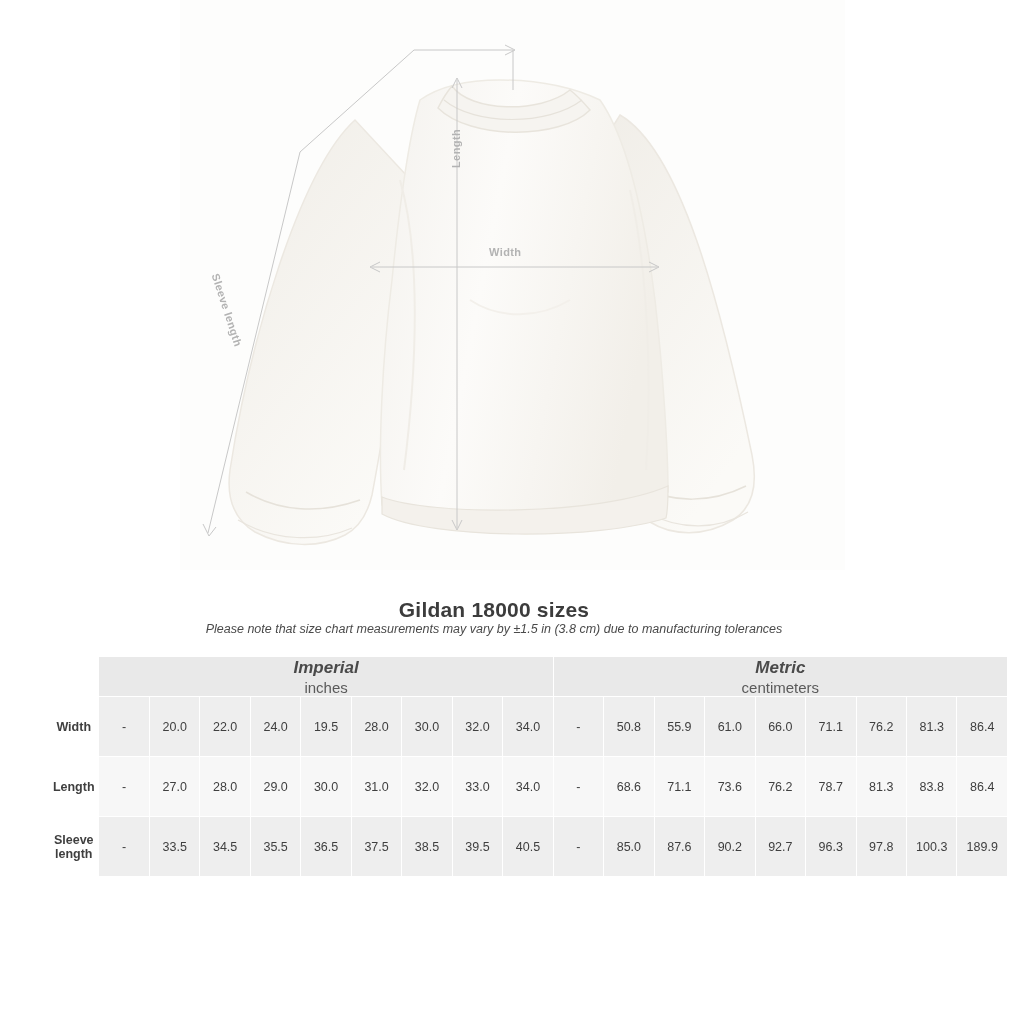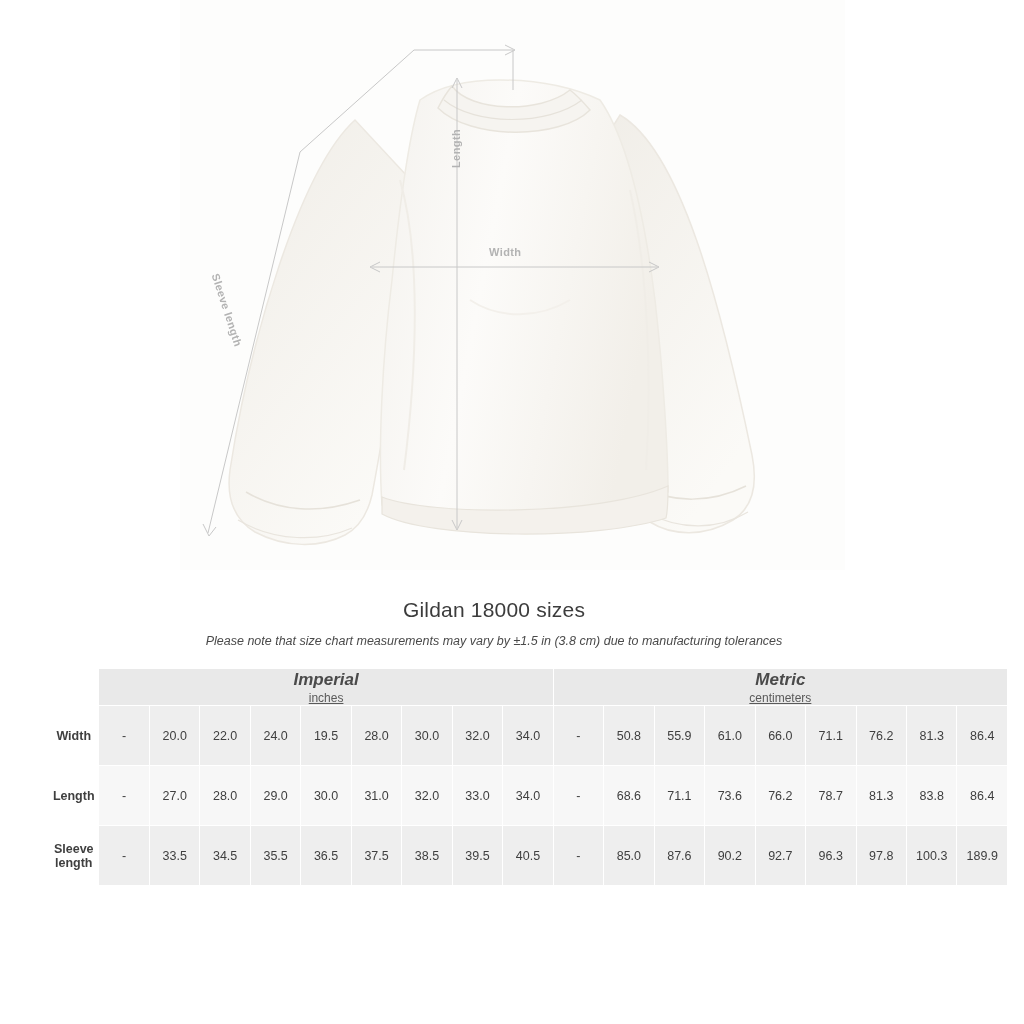--- a/index.html
+++ b/index.html
@@ -56,26 +56,25 @@
     transform-origin: left top;
   }
 
   
   .title-block {
     text-align: center;
     margin-top: 8px;
   }
   .chart-title {
     font-size: 21px;
-    font-weight: normal;
+    font-weight: bold;
     color: #3c3c3c;
     letter-spacing: 0.2px;
   }
   .chart-note {
-    margin-top: 12px;
     font-size: 12.5px;
     font-style: italic;
     color: #4a4a4a;
   }
 
   
   .table-wrap {
     margin-top: 20px;
     padding: 0 48px;
   }
@@ -99,25 +98,24 @@
     height: 72px;
   }
   .unit-title {
     font-size: 17px;
     font-weight: bold;
     font-style: italic;
     color: #4a4a4a;
     line-height: 1.3;
   }
   .unit-sub {
-    font-size: 12px;
+    font-size: 15px;
     color: #5a5a5a;
     font-style: normal;
     font-weight: normal;
-    text-decoration: underline;
   }
   .corner-cell {
     background: #ffffff;
     border: 1px solid #ffffff;
   }
   .size-head-cell {
     background: #ffffff;
     font-weight: bold;
     font-size: 12.5px;
     color: #3f3f3f;

